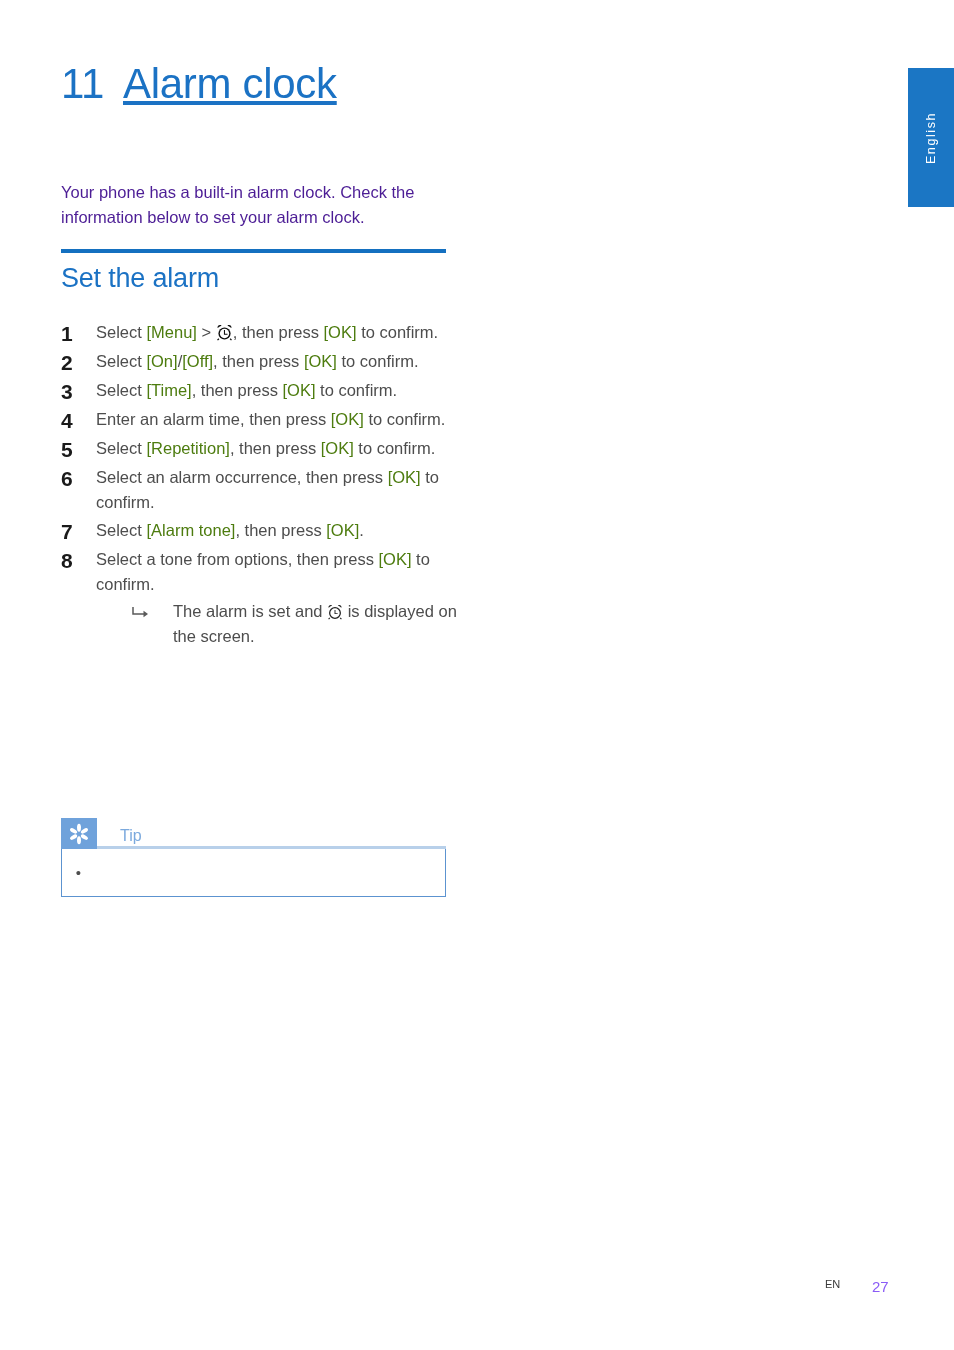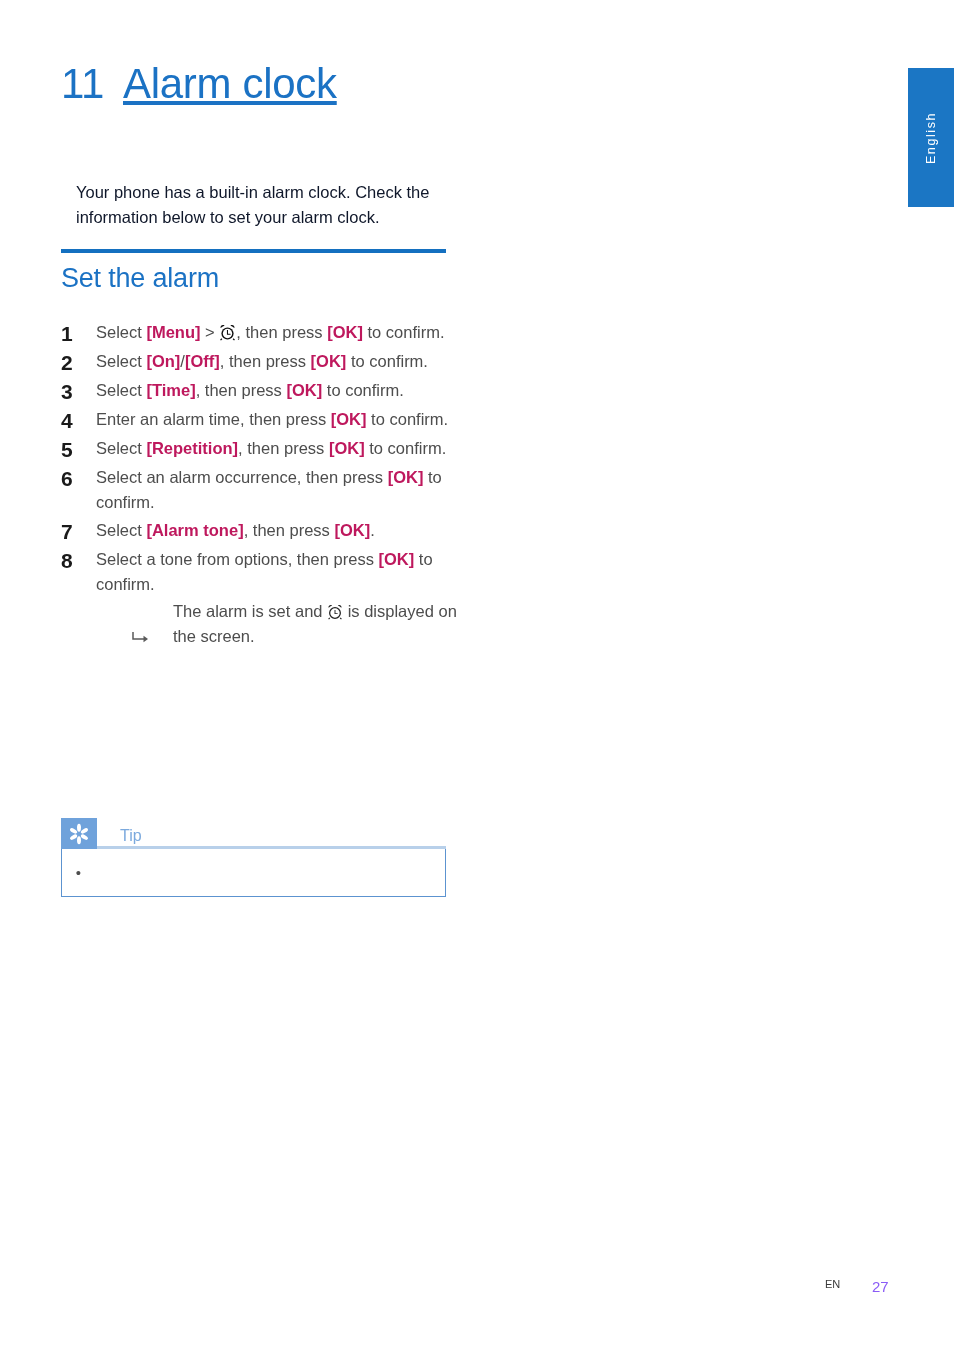--- a/index.html
+++ b/index.html
@@ -55,22 +55,21 @@
     min-width: 62px;
   }
 
   .intro {
     position: absolute;
     left: 61px;
     top: 163px;
     width: 392px;
     font-size: 16.5px;
     line-height: 25px;
-    color: #0f172a;
-    margin-left: 15px;
+    color: #4c1d95;
   }
 
   
   .section-rule {
     position: absolute;
     left: 61px;
     top: 249px;
     width: 385px;
     height: 4px;
     background: #1470c0;
@@ -107,28 +106,28 @@
     line-height: 25px;
     padding-top: 1px;
   }
   .step .step-text {
     flex: 1;
     font-size: 16.5px;
     line-height: 25px;
     color: #4d4d4d;
   }
   .step .step-text b {
-    color: #be185d;
-    font-weight: bold;
+    color: #4d7c0f;
+    font-weight: normal;
   }
 
   
   .substep {
     display: flex;
-    align-items: flex-end;
+    align-items: flex-start;
     margin-left: 35px;
     margin-top: 2px;
   }
   .substep .hook {
     width: 42px;
     flex: 0 0 42px;
     font-size: 16px;
     line-height: 25px;
     color: #5a5a5a;
   }

